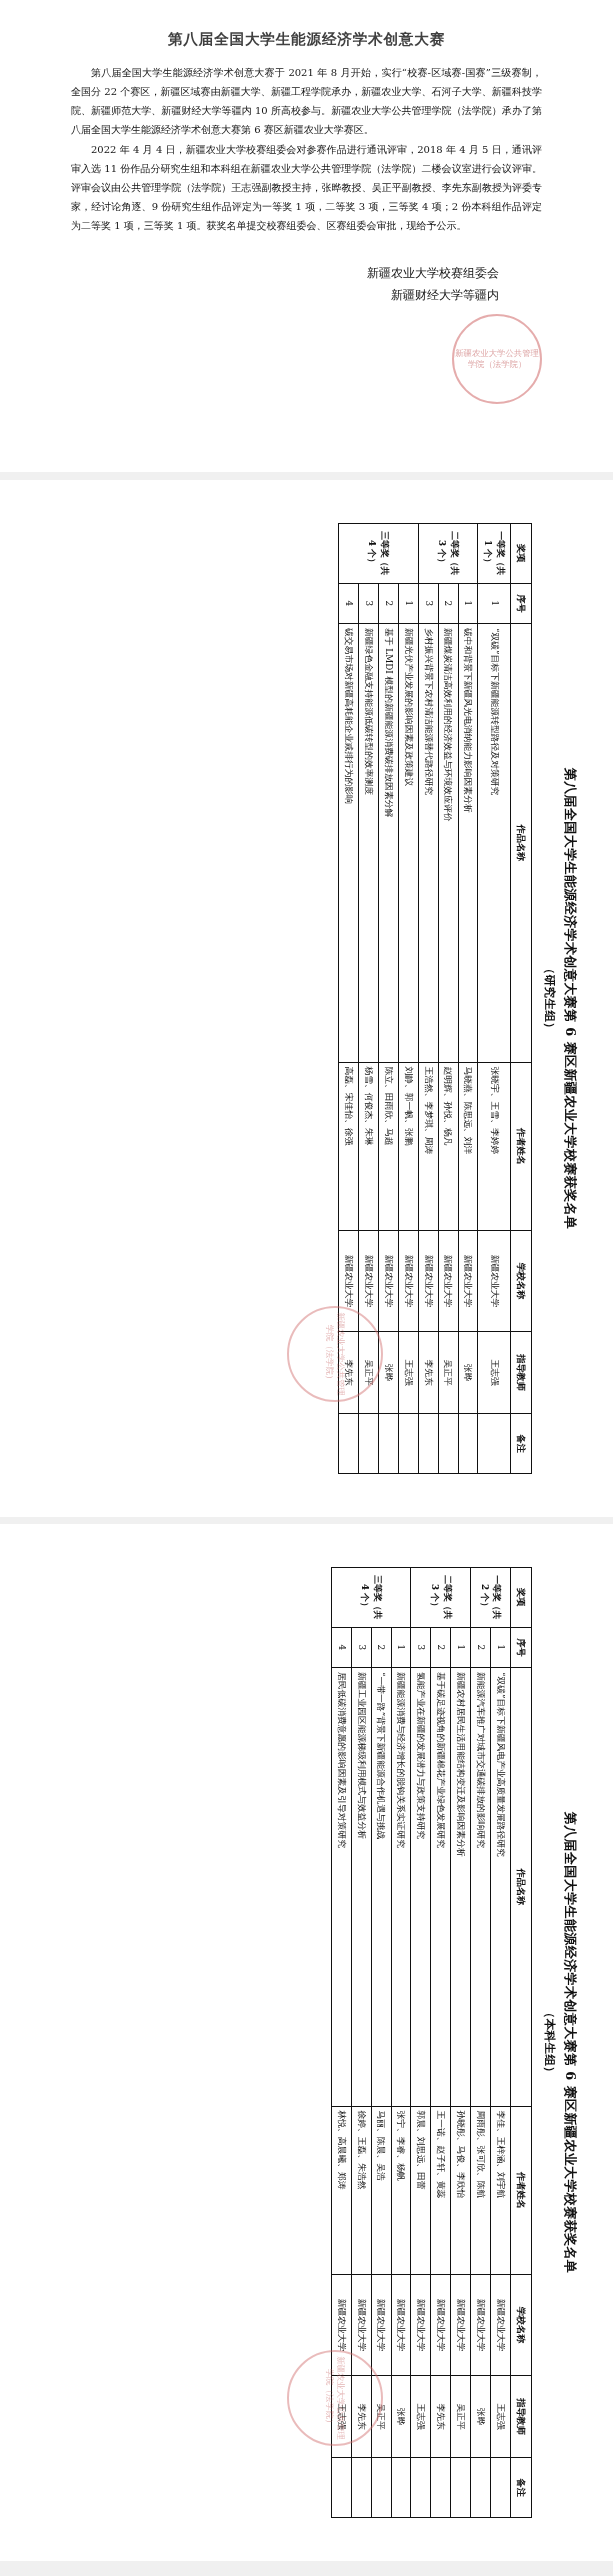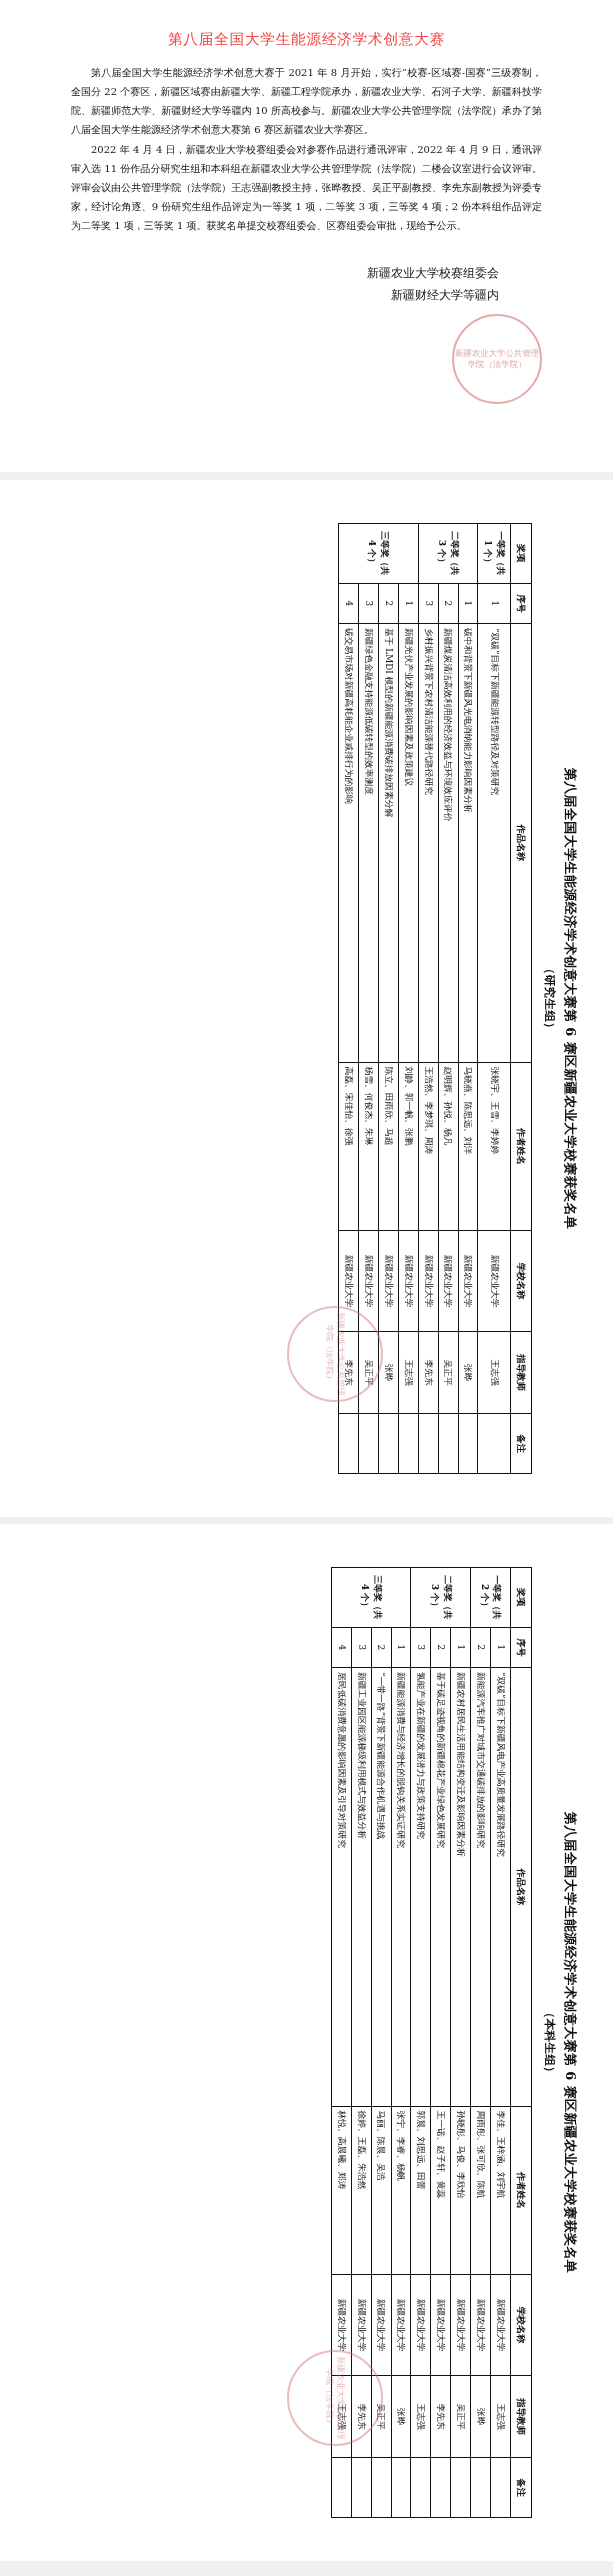--- a/index.html
+++ b/index.html
@@ -25,24 +25,24 @@
   }
 
   
   #page1 {
     height: 472px;
     padding: 28px 71px 0 71px;
   }
   .doc-title {
     text-align: center;
     font-family: "DejaVu Serif", "Liberation Serif", serif;
-    font-weight: normal;
+    font-weight: bold;
     font-size: 14.6px;
     letter-spacing: 0.8px;
-    color: #ef4444;
+    color: #404040;
     line-height: 1.55;
   }
   .doc-title .line2 {
     display: block;
   }
   .body-text {
     margin-top: 12.3px;
     font-size: 10px;
     line-height: 1.92;
     color: #141414;
@@ -173,21 +173,21 @@
 </head>
 <body>
 
 <div class="page" id="page1">
   <div class="doc-title">
     <span>第八届全国大学生能源经济学术创意大赛</span>
   </div>
 
   <div class="body-text">
     <p>第八届全国大学生能源经济学术创意大赛于 2021 年 8 月开始，实行“校赛-区域赛-国赛”三级赛制，全国分 22 个赛区，新疆区域赛由新疆大学、新疆工程学院承办，新疆农业大学、石河子大学、新疆科技学院、新疆师范大学、新疆财经大学等疆内 10 所高校参与。新疆农业大学公共管理学院（法学院）承办了第八届全国大学生能源经济学术创意大赛第 6 赛区新疆农业大学赛区。</p>
-    <p>2022 年 4 月 4 日，新疆农业大学校赛组委会对参赛作品进行通讯评审，2022 年 4 月 9 日，通讯评审入选 11 份作品分研究生组和本科组在新疆农业大学公共管理学院（法学院）二楼会议室进行会议评审。评审会议由公共管理学院（法学院）王志强副教授主持，张晔教授、吴正平副教授、李先东副教授为评委专家，经讨论角逐、9 份研究生组作品评定为一等奖 1 项，二等奖 3 项，三等奖 4 项；2 份本科组作品评定为二等奖 1 项，三等奖 1 项。获奖名单提交校赛组委会、区赛组委会审批，现给予公示。</p>
+    <p>2022 年 4 月 4 日，新疆农业大学校赛组委会对参赛作品进行通讯评审，2018 年 4 月 5 日，通讯评审入选 11 份作品分研究生组和本科组在新疆农业大学公共管理学院（法学院）二楼会议室进行会议评审。评审会议由公共管理学院（法学院）王志强副教授主持，张晔教授、吴正平副教授、李先东副教授为评委专家，经讨论角逐、9 份研究生组作品评定为一等奖 1 项，二等奖 3 项，三等奖 4 项；2 份本科组作品评定为二等奖 1 项，三等奖 1 项。获奖名单提交校赛组委会、区赛组委会审批，现给予公示。</p>
   </div>
 
   <div class="signature">
     <div>新疆农业大学校赛组委会</div>
     <div>新疆财经大学等疆内</div>
   </div>
 
   <div class="seal">
     <span>新疆农业大学公共管理学院（法学院）</span>
   </div>

